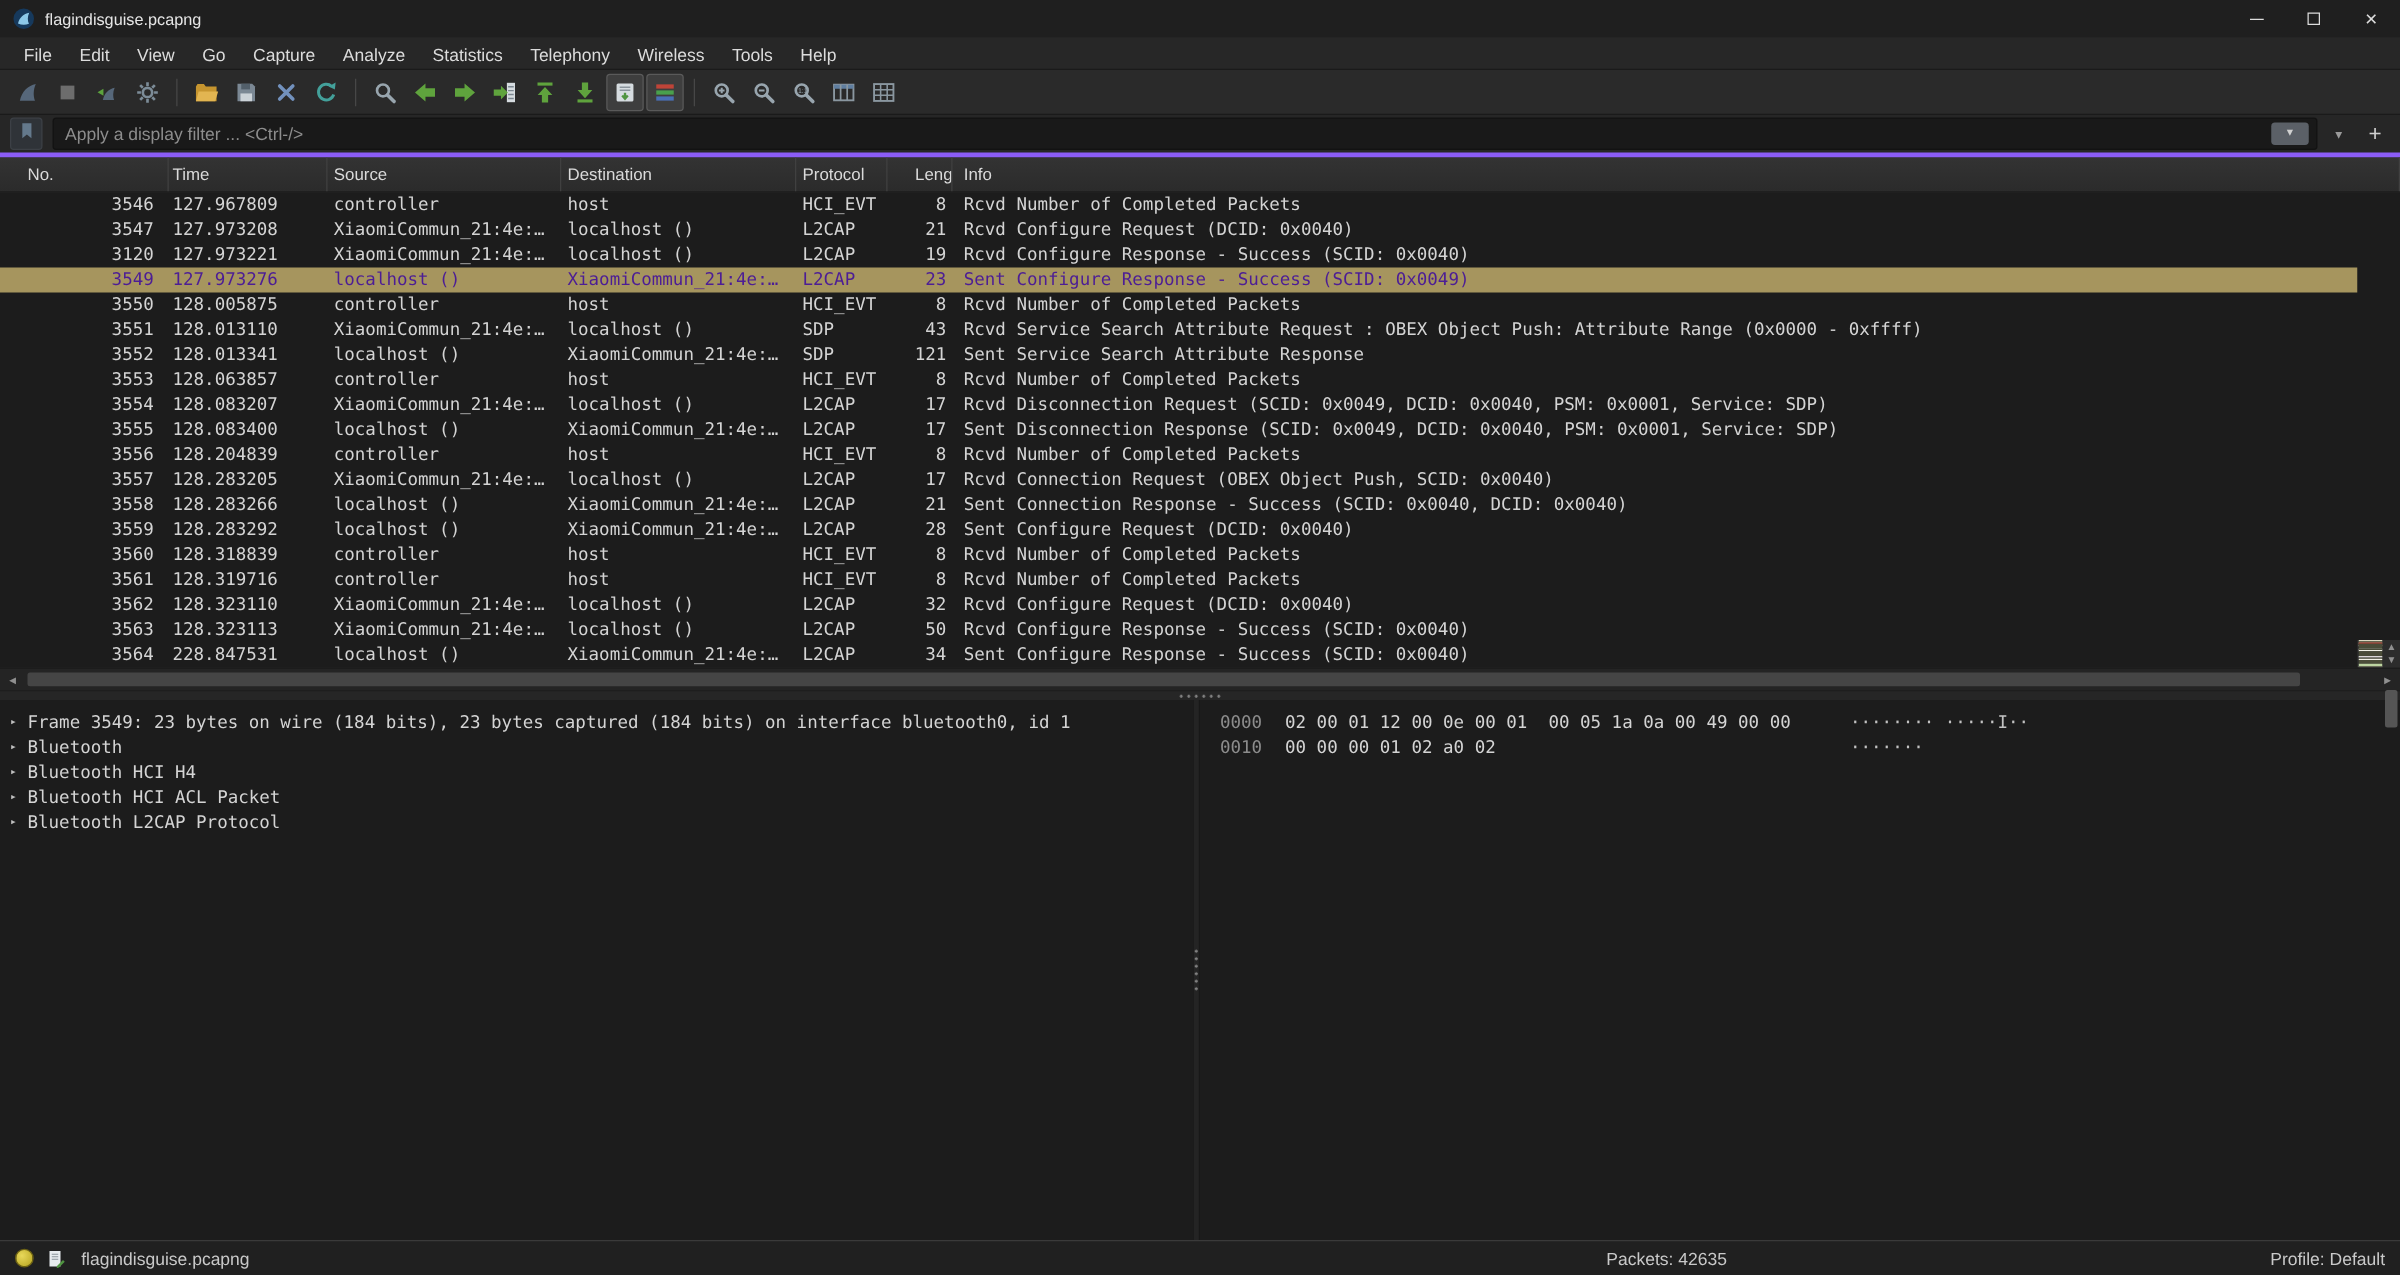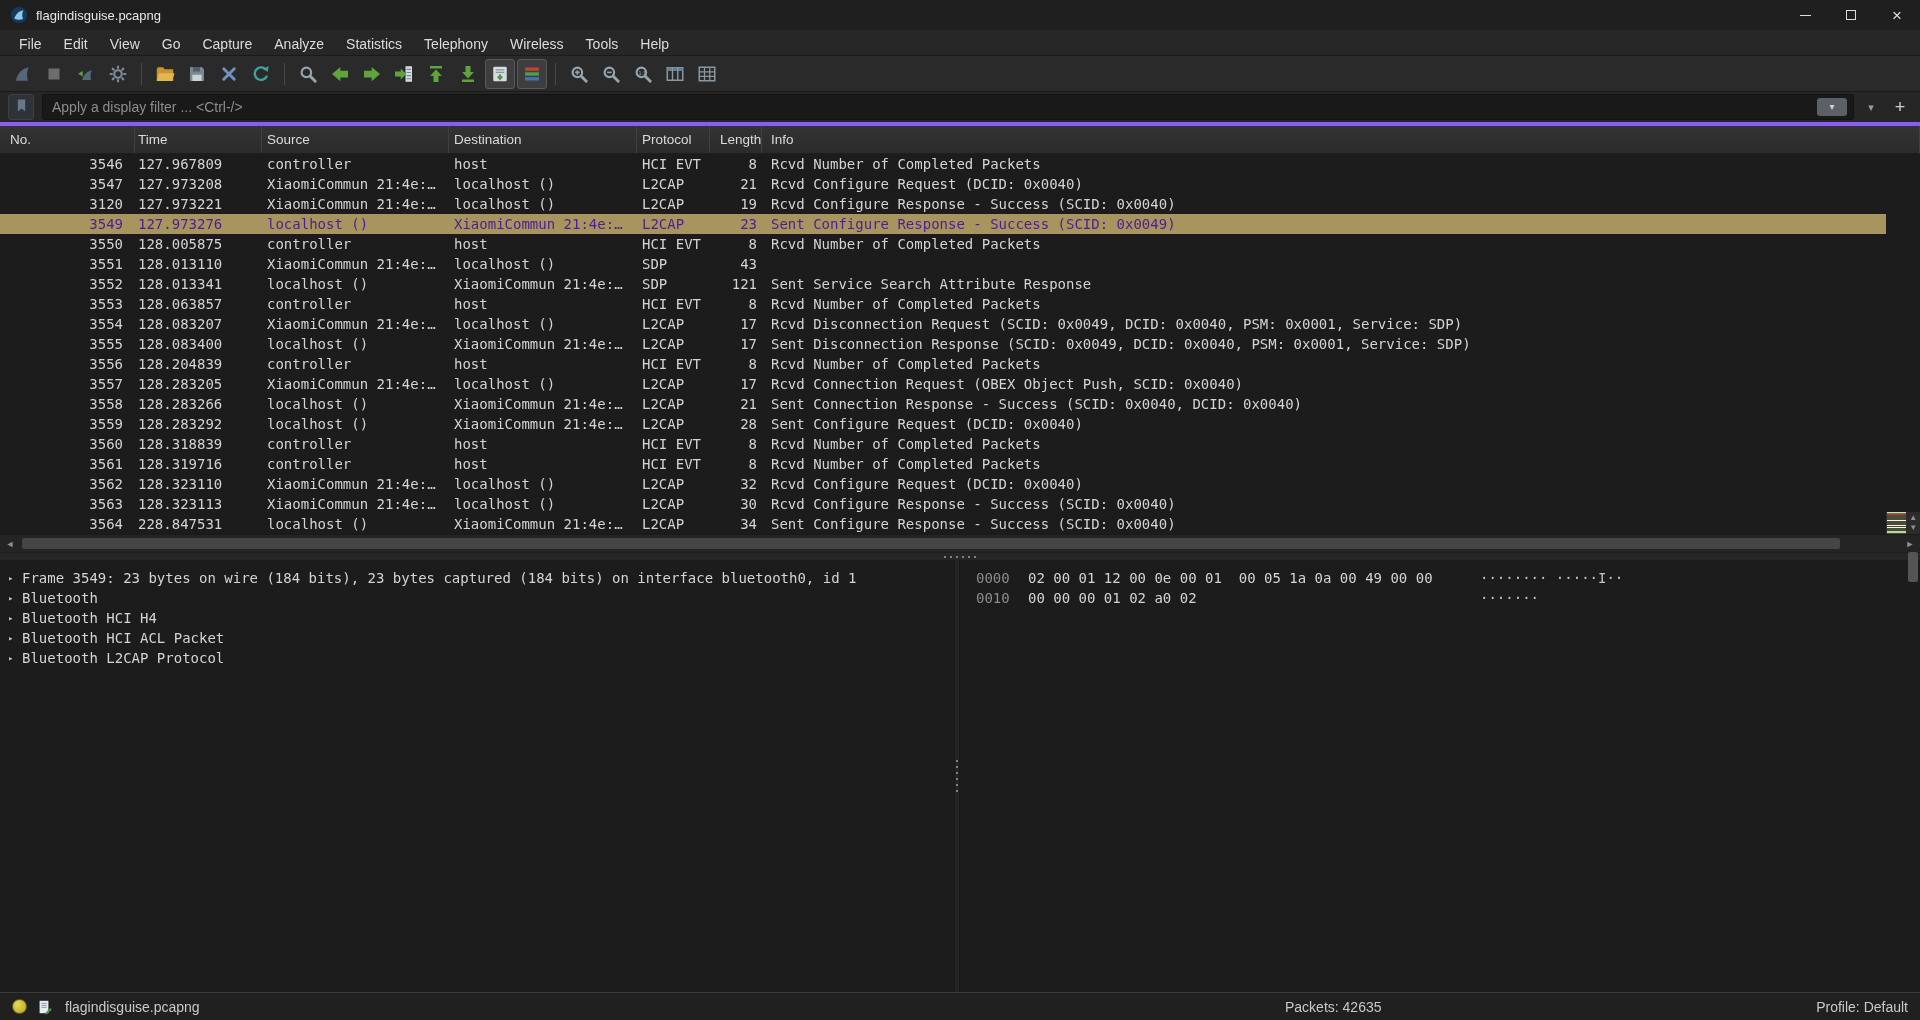--- a/index.html
+++ b/index.html
@@ -38,21 +38,21 @@
 .filter-input{flex:1;height:26px;background:#191919;border:1px solid #121212;border-radius:3px;display:flex;align-items:center;padding:0 6px 0 9px;}
 .placeholder{font-size:14px;color:#8d8d8d;}
 .fspacer{flex:1;}
 .filter-combo{width:30px;height:18px;background:#5b6067;border-radius:3px;display:flex;align-items:center;justify-content:center;}
 .filter-combo .caret{font-size:10px;color:#d0d0d0;line-height:1;}
 .caret-sep{font-size:11px;color:#9a9a9a;width:18px;text-align:center;}
 .add-filter{width:24px;height:24px;display:flex;align-items:center;justify-content:center;font-size:18px;color:#cfcfcf;}
 
 
 .plist-header{height:28px;flex:0 0 28px;display:flex;background:linear-gradient(#333,#2b2b2b);border-bottom:1px solid #1e1e1e;font-size:13.5px;color:#dadada;}
-.hcell{display:flex;align-items:center;padding-left:10px;border-right:1px solid #404040;overflow:hidden;white-space:nowrap;}
+.hcell{display:flex;align-items:center;padding-left:22px;border-right:1px solid #404040;overflow:hidden;white-space:nowrap;}
 .plist-body{height:380px;flex:0 0 380px;display:flex;background:#1c1c1c;align-items:flex-end;}
 .rows{flex:1;overflow:hidden;font-family:"DejaVu Sans Mono",monospace;font-size:14px;}
 .prow{height:20px;display:flex;align-items:center;color:#d4d4d4;}
 .prow.selected{background:var(--sel-bg);color:#4c1d95;}
 .pcell{overflow:hidden;white-space:pre;flex:0 0 auto;}
 .col-no{width:135px;}
 .rows .col-no{text-align:right;padding-right:12px;}
 .col-time{width:127px;padding-left:3px;}
 .col-source{width:187px;padding-left:5px;}
 .col-destination{width:188px;padding-left:5px;}
@@ -394,20 +394,21 @@
           <span class="pcell col-length">8</span>
           <span class="pcell col-info">Rcvd Number of Completed Packets</span>
         </div>
         <div class="prow">
           <span class="pcell col-no">3551</span>
           <span class="pcell col-time">128.013110</span>
           <span class="pcell col-source">XiaomiCommun_21:4e:…</span>
           <span class="pcell col-destination">localhost ()</span>
           <span class="pcell col-protocol">SDP</span>
           <span class="pcell col-length">43</span>
+          <span class="pcell col-info">Rcvd Service Search Attribute Request : OBEX Object Push: Attribute Range (0x0000 - 0xffff)</span>
         </div>
         <div class="prow">
           <span class="pcell col-no">3552</span>
           <span class="pcell col-time">128.013341</span>
           <span class="pcell col-source">localhost ()</span>
           <span class="pcell col-destination">XiaomiCommun_21:4e:…</span>
           <span class="pcell col-protocol">SDP</span>
           <span class="pcell col-length">121</span>
           <span class="pcell col-info">Sent Service Search Attribute Response</span>
         </div>
@@ -500,21 +501,21 @@
           <span class="pcell col-protocol">L2CAP</span>
           <span class="pcell col-length">32</span>
           <span class="pcell col-info">Rcvd Configure Request (DCID: 0x0040)</span>
         </div>
         <div class="prow">
           <span class="pcell col-no">3563</span>
           <span class="pcell col-time">128.323113</span>
           <span class="pcell col-source">XiaomiCommun_21:4e:…</span>
           <span class="pcell col-destination">localhost ()</span>
           <span class="pcell col-protocol">L2CAP</span>
-          <span class="pcell col-length">30</span>
+          <span class="pcell col-length">50</span>
           <span class="pcell col-info">Rcvd Configure Response - Success (SCID: 0x0040)</span>
         </div>
         <div class="prow">
           <span class="pcell col-no">3564</span>
           <span class="pcell col-time">228.847531</span>
           <span class="pcell col-source">localhost ()</span>
           <span class="pcell col-destination">XiaomiCommun_21:4e:…</span>
           <span class="pcell col-protocol">L2CAP</span>
           <span class="pcell col-length">34</span>
           <span class="pcell col-info">Sent Configure Response - Success (SCID: 0x0040)</span>

